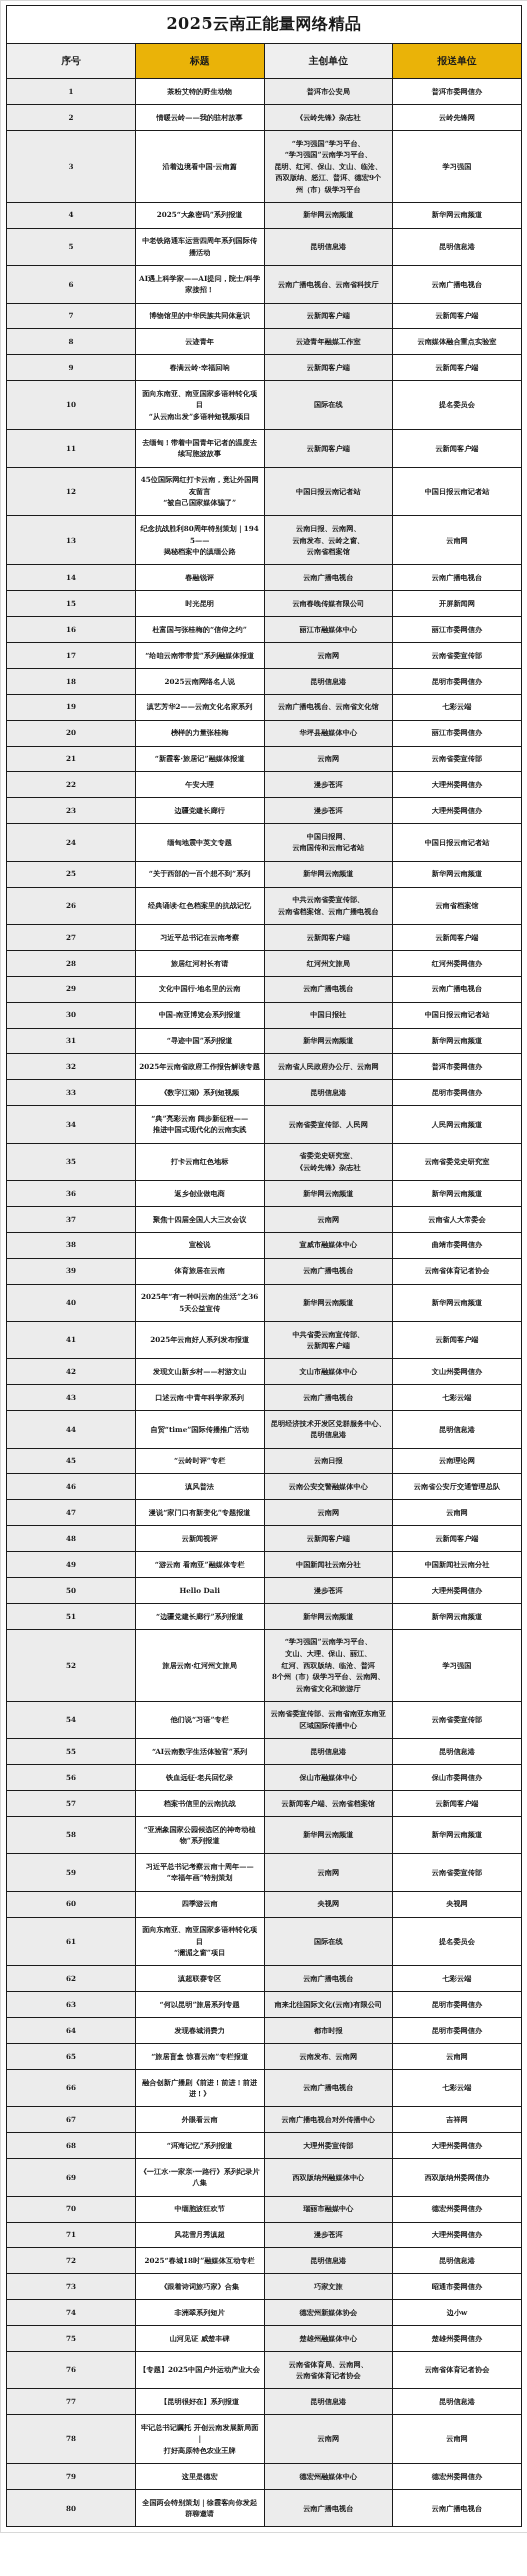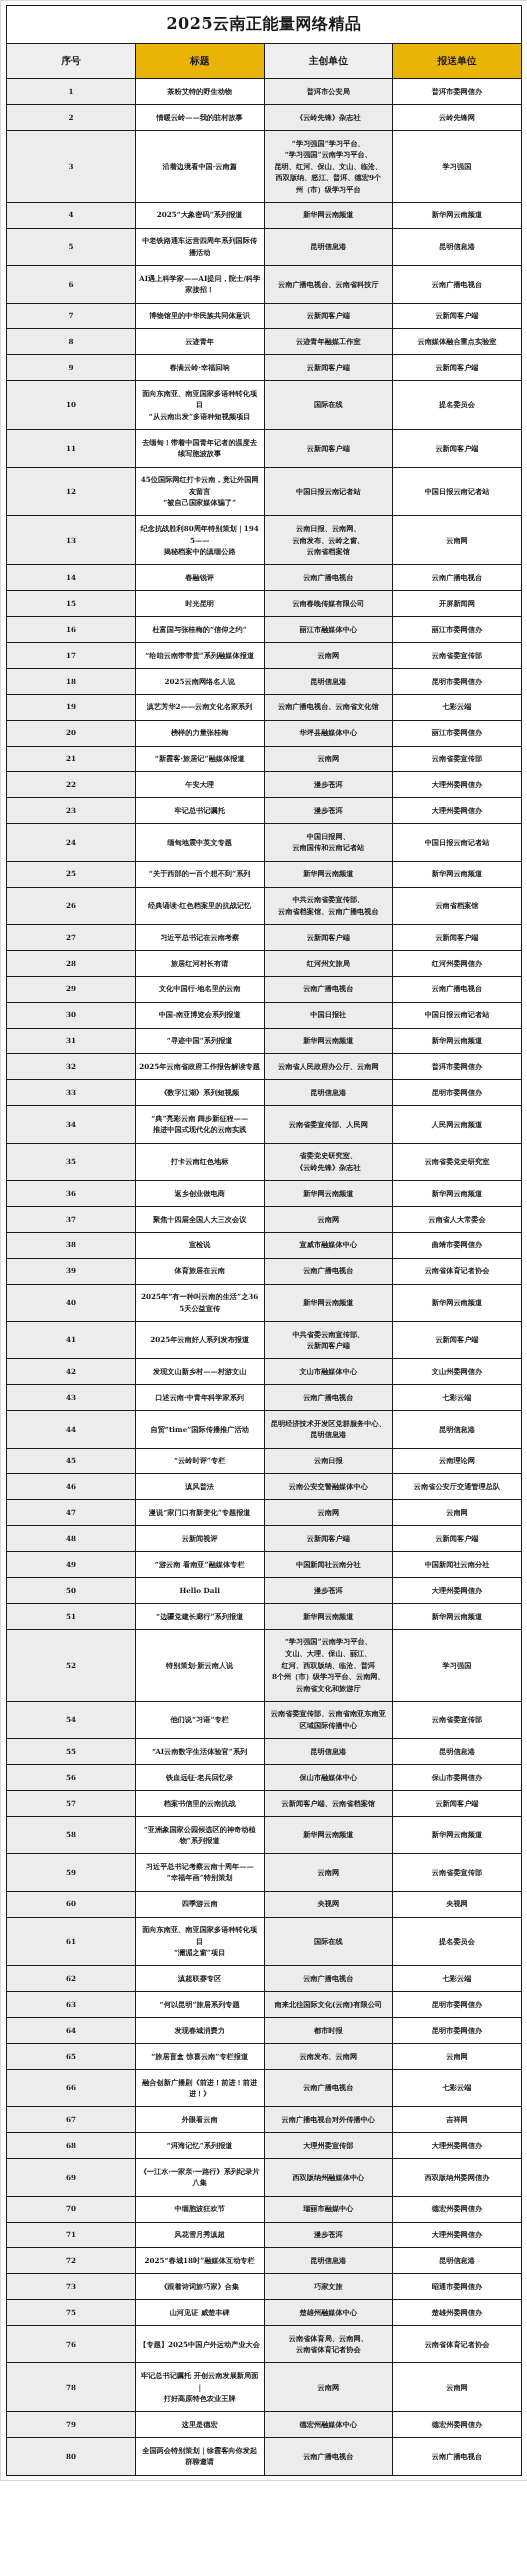--- a/index.html
+++ b/index.html
@@ -169,21 +169,21 @@
     <td class="c-submitter">云南省委宣传部</td>
   </tr>
         <tr class="data-row">
     <td class="c-no">22</td>
     <td class="c-title">午安大理</td>
     <td class="c-creator">漫步苍洱</td>
     <td class="c-submitter">大理州委网信办</td>
   </tr>
         <tr class="data-row">
     <td class="c-no">23</td>
-    <td class="c-title">牢记总书记嘱托</td>
+    <td class="c-title">边疆党建长廊行</td>
     <td class="c-creator">漫步苍洱</td>
     <td class="c-submitter">大理州委网信办</td>
   </tr>
         <tr class="data-row">
     <td class="c-no">24</td>
     <td class="c-title">缅甸地震中英文专题</td>
     <td class="c-creator">中国日报网、
 云南国传和云南记者站</td>
     <td class="c-submitter">中国日报云南记者站</td>
   </tr>
@@ -349,21 +349,21 @@
     <td class="c-submitter">大理州委网信办</td>
   </tr>
         <tr class="data-row">
     <td class="c-no">51</td>
     <td class="c-title">“边疆党建长廊行”系列报道</td>
     <td class="c-creator">新华网云南频道</td>
     <td class="c-submitter">新华网云南频道</td>
   </tr>
         <tr class="data-row">
     <td class="c-no">52</td>
-    <td class="c-title">特别策划·新云南人说</td>
+    <td class="c-title">旅居云南·红河州文旅局</td>
     <td class="c-creator">“学习强国”云南学习平台、
 文山、大理、保山、丽江、
 红河、西双版纳、临沧、普洱
 8个州（市）级学习平台、云南网、
 云南省文化和旅游厅</td>
     <td class="c-submitter">学习强国</td>
   </tr>
         <tr class="data-row">
     <td class="c-no">54</td>
     <td class="c-title">他们说“习语”专栏</td>
@@ -481,31 +481,43 @@
     <td class="c-creator">昆明信息港</td>
     <td class="c-submitter">昆明信息港</td>
   </tr>
         <tr class="data-row">
     <td class="c-no">73</td>
     <td class="c-title">《跟着诗词旅巧家》合集</td>
     <td class="c-creator">巧家文旅</td>
     <td class="c-submitter">昭通市委网信办</td>
   </tr>
         <tr class="data-row">
+    <td class="c-no">74</td>
+    <td class="c-title">非洲翠系列短片</td>
+    <td class="c-creator">德宏州新媒体协会</td>
+    <td class="c-submitter">边小w</td>
+  </tr>
+        <tr class="data-row">
     <td class="c-no">75</td>
     <td class="c-title">山河见证 威楚丰碑</td>
     <td class="c-creator">楚雄州融媒体中心</td>
     <td class="c-submitter">楚雄州委网信办</td>
   </tr>
         <tr class="data-row">
     <td class="c-no">76</td>
     <td class="c-title">【专题】2025中国户外运动产业大会</td>
     <td class="c-creator">云南省体育局、云南网、
 云南省体育记者协会</td>
     <td class="c-submitter">云南省体育记者协会</td>
+  </tr>
+        <tr class="data-row">
+    <td class="c-no">77</td>
+    <td class="c-title">【昆明很好在】系列报道</td>
+    <td class="c-creator">昆明信息港</td>
+    <td class="c-submitter">昆明信息港</td>
   </tr>
         <tr class="data-row">
     <td class="c-no">78</td>
     <td class="c-title">牢记总书记嘱托 开创云南发展新局面｜
 打好高原特色农业王牌</td>
     <td class="c-creator">云南网</td>
     <td class="c-submitter">云南网</td>
   </tr>
         <tr class="data-row">
     <td class="c-no">79</td>

